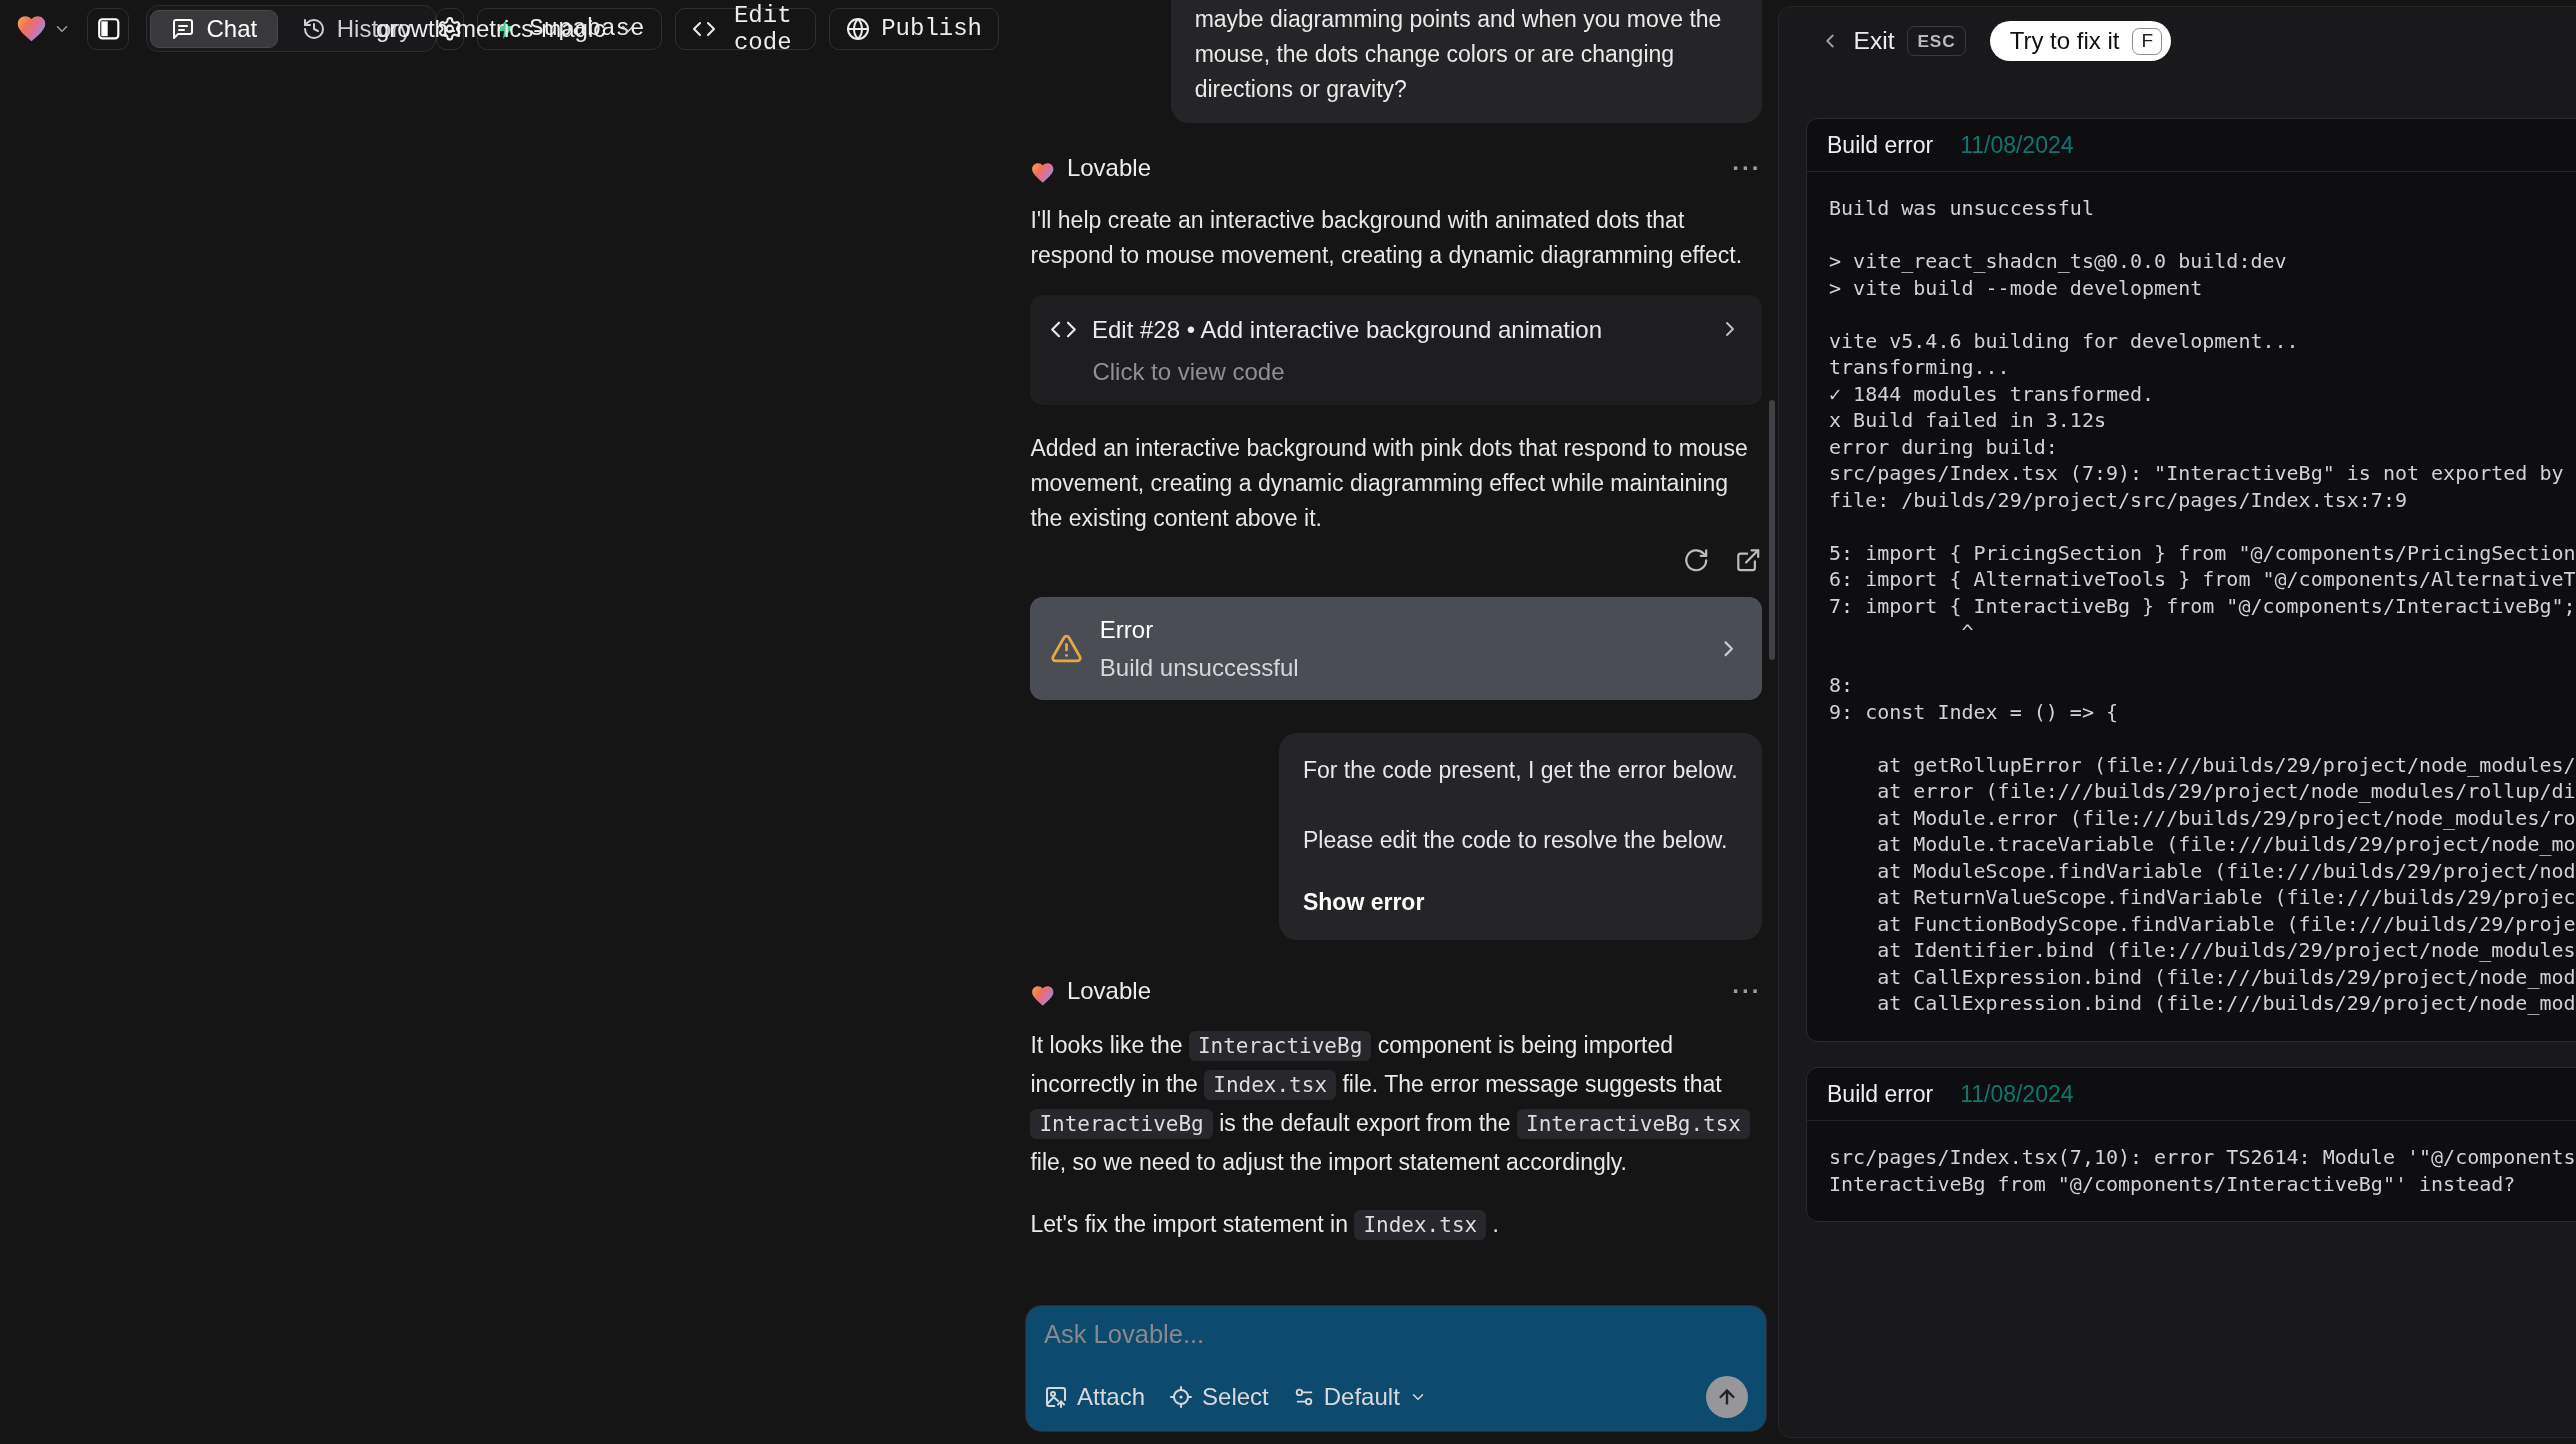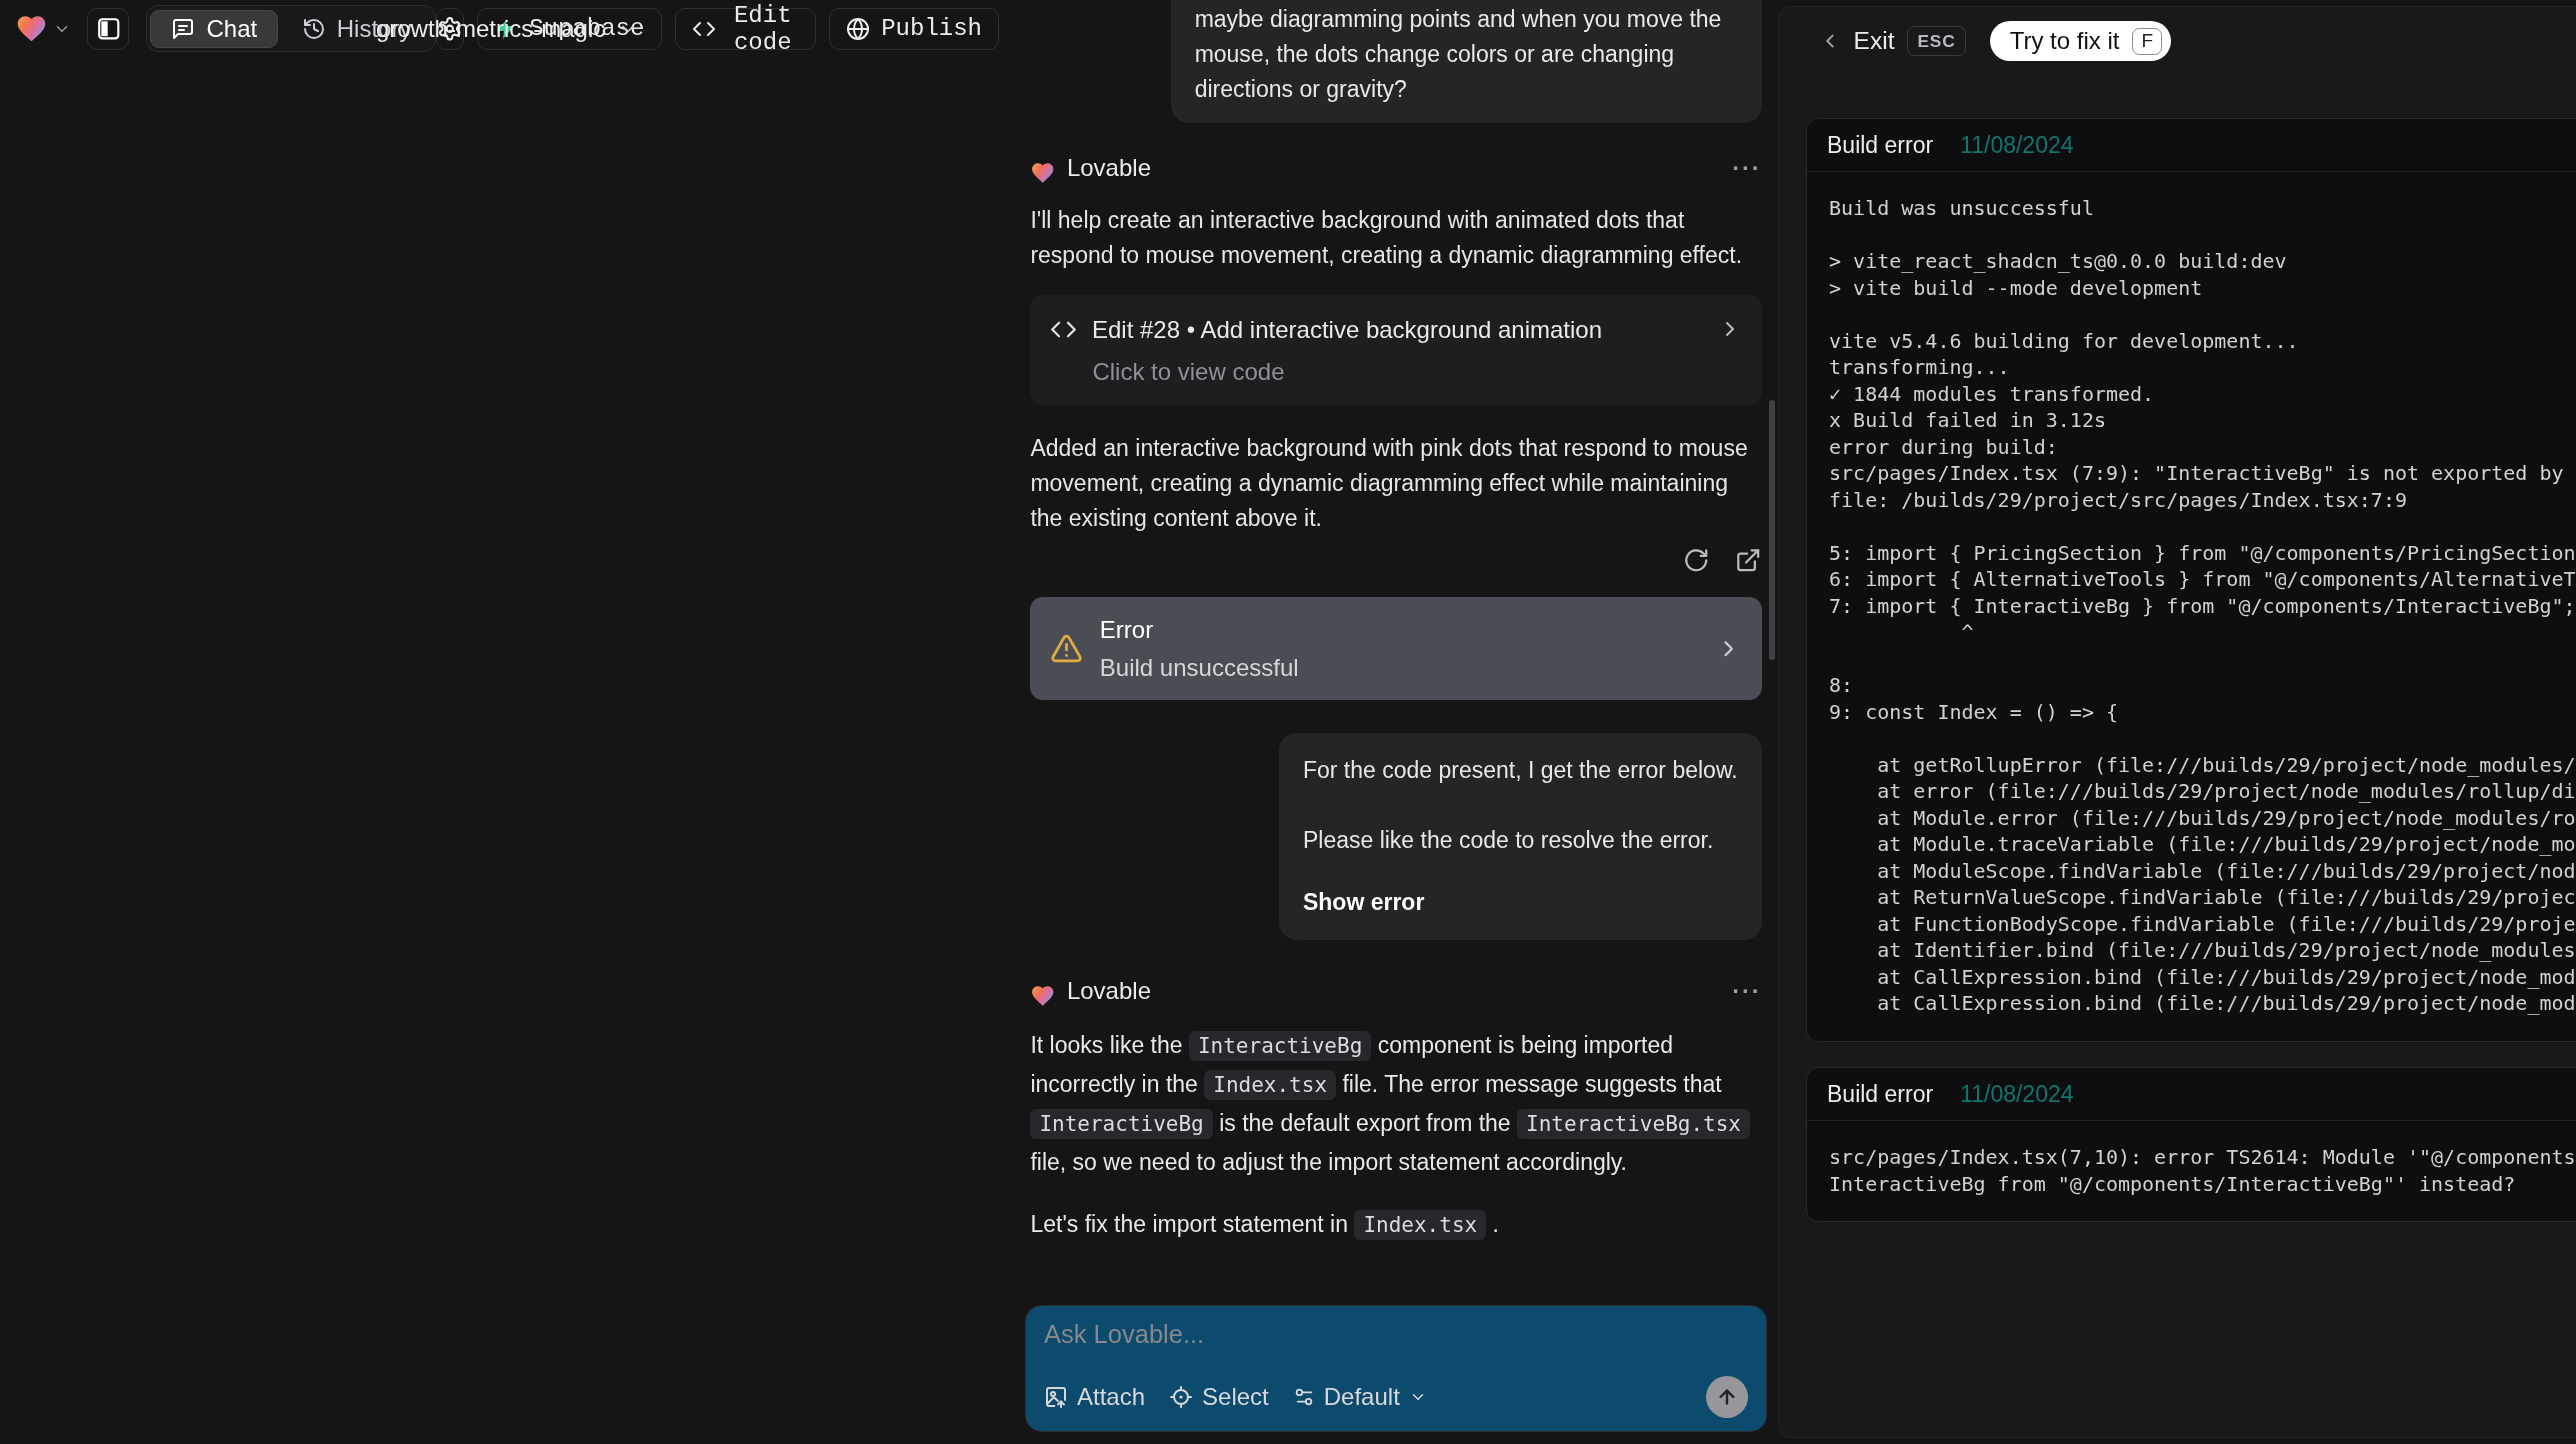--- a/index.html
+++ b/index.html
@@ -328,21 +328,21 @@
           </span>
           <span class="chev">
             <svg width="25.5" height="25.5" viewBox="0 0 24 24" fill="none" stroke="currentColor" stroke-width="2" stroke-linecap="round" stroke-linejoin="round">
                 <path d="m9 18 6-6-6-6"></path>
               </svg>
           </span>
         </div>
 
         <div class="bubble bubble2">
           <div class="bl">For the code present, I get the error below.</div>
-          <div class="bl">Please like the code to resolve the error.</div>
+          <div class="bl">Please edit the code to resolve the below.</div>
           <div class="show-error">Show error</div>
         </div>
 
         <div class="sender-row" style="margin-top:33px">
           <span>
             <svg width="25.5" height="25.5" viewBox="0 0 24 24">
                 <path fill="url(#heartGrad)" d="M12 21.35l-1.45-1.32C5.4 15.36 2 12.28 2 8.5 2 5.42 4.42 3 7.5 3c1.74 0 3.41.81 4.5 2.09C13.09 3.81 14.76 3 16.5 3 19.58 3 22 5.42 22 8.5c0 3.78-3.4 6.86-8.55 11.54L12 21.35z"></path>
               </svg>
           </span>
           <span class="sender-name">Lovable</span>

